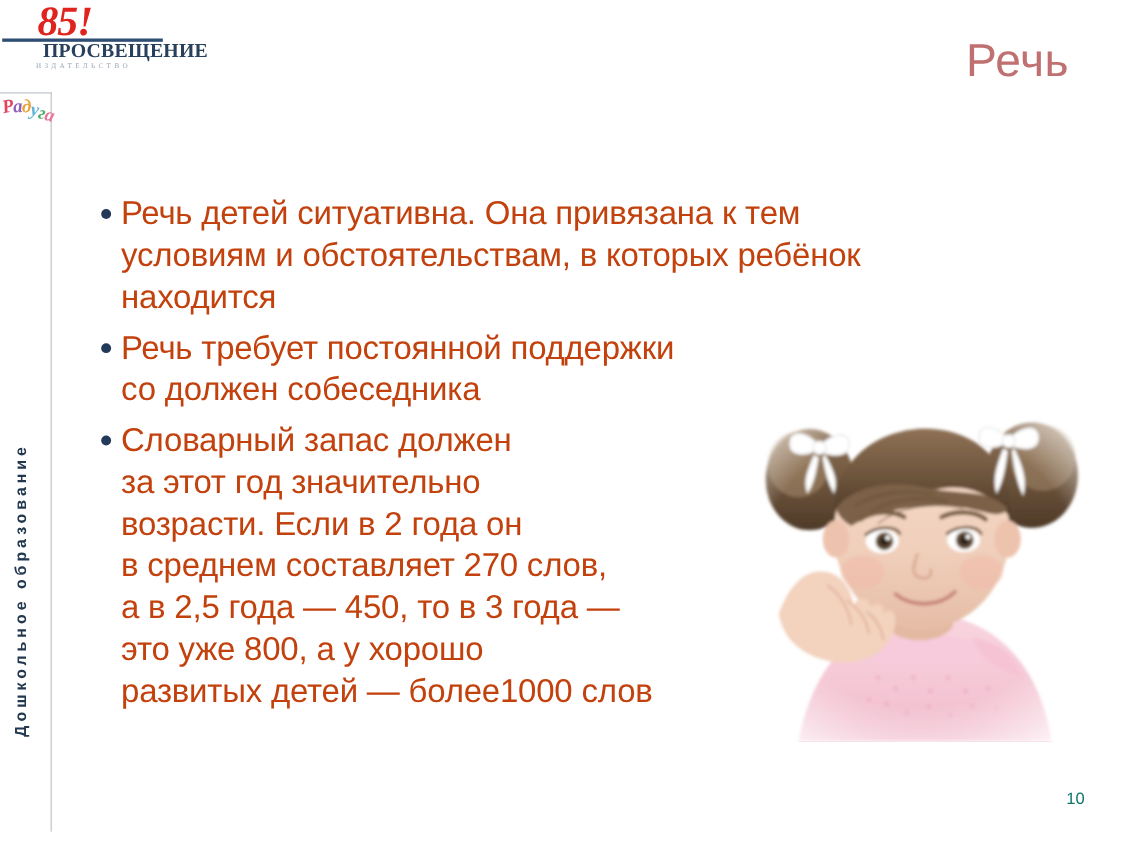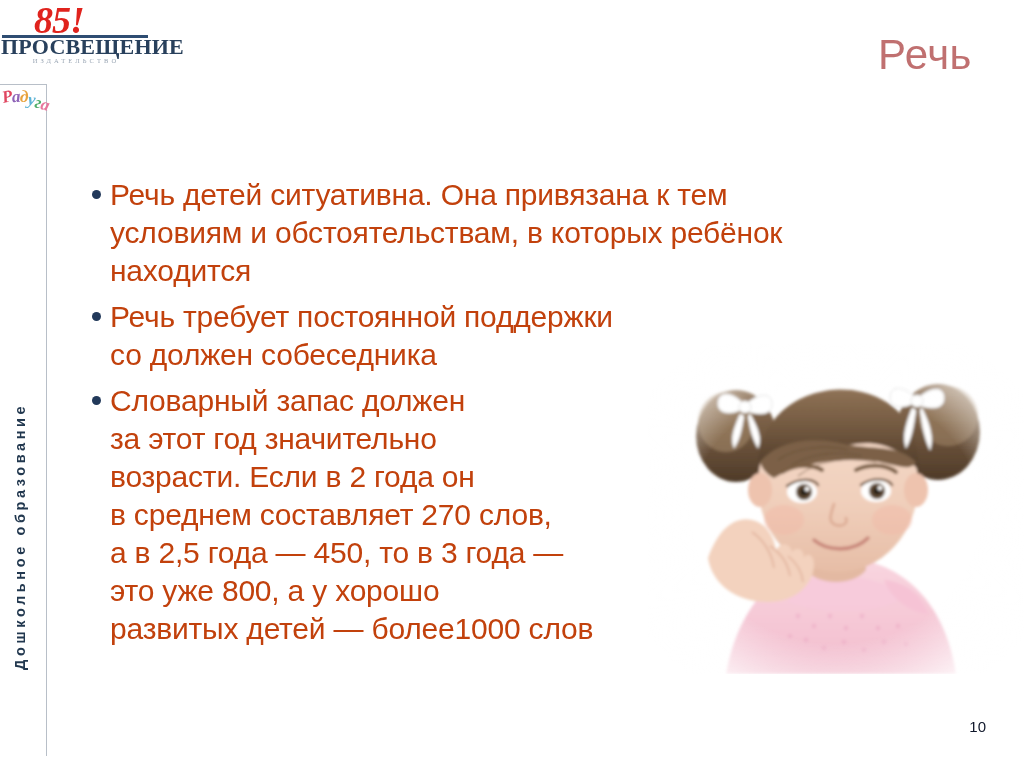--- a/index.html
+++ b/index.html
@@ -49,24 +49,25 @@
     background: #2e4d72;
   }
   .pub-logo .pub-name {
     position: absolute;
     left: 1px;
     top: 33px;
     width: 150px;
     text-align: center;
     font-family: "Liberation Serif", "DejaVu Serif", serif;
     font-weight: bold;
-    font-size: 22px;
+    font-size: 18px;
     line-height: 19px;
     color: #28405c;
     letter-spacing: 0.2px;
+    padding-left: 38px;
   }
   .pub-logo .pub-sub {
     position: absolute;
     left: 1px;
     top: 52px;
     width: 150px;
     text-align: center;
     font-family: "Liberation Serif", "DejaVu Serif", serif;
     font-size: 6.5px;
     line-height: 9px;
@@ -190,21 +191,21 @@
     letter-spacing: -0.2px;
   }
 
   
   .page-num {
     position: absolute;
     right: 38px;
     top: 718px;
     font-family: "Liberation Sans", "DejaVu Sans", sans-serif;
     font-size: 15px;
-    color: #0f172a;
+    color: #0f766e;
   }
 </style>
 </head>
 <body>
 
 <div class="slide">
 
   <div class="pub-logo">
     <div class="anniv">85!</div>
     <div class="rule"></div>

